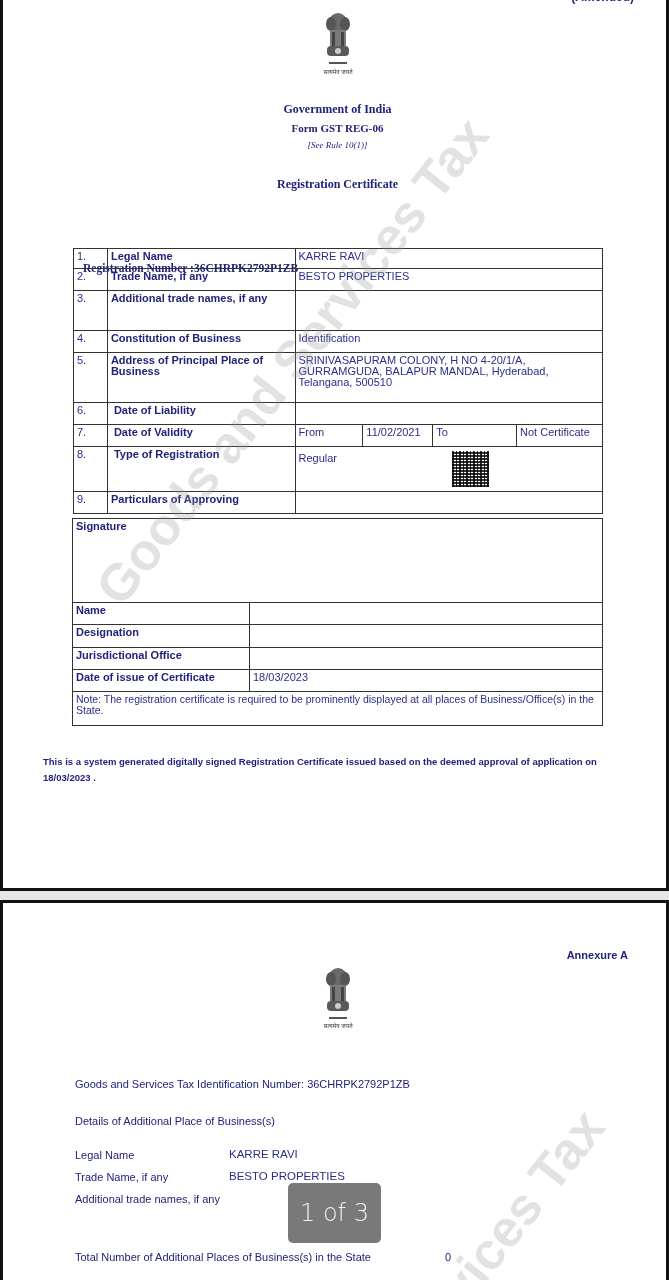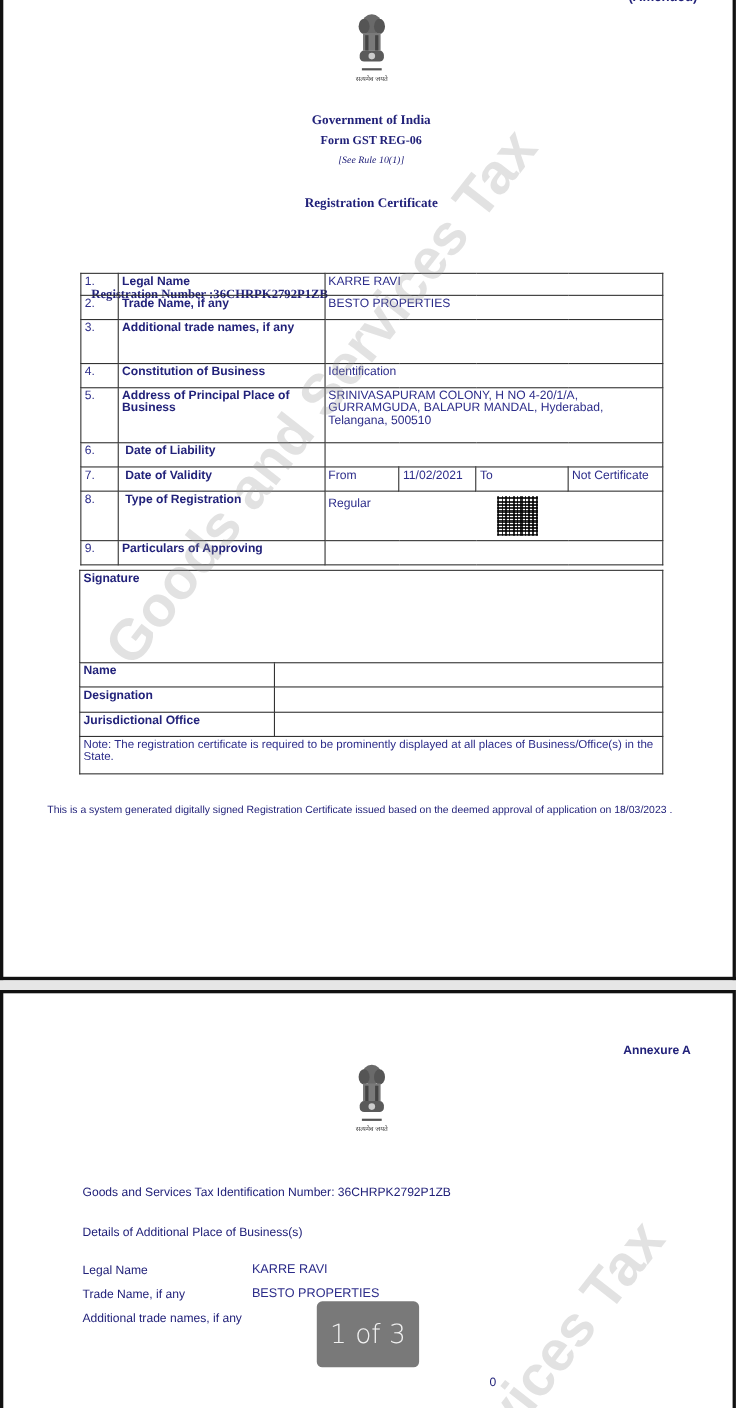--- a/index.html
+++ b/index.html
@@ -36,21 +36,21 @@
   .num { color: #2d2d8a; }
 
   .qr {
     display: inline-block; width: 37px; height: 36px;
     background:
       repeating-linear-gradient(90deg, #333 0 2px, #fff 2px 4px, #333 4px 5px, #fff 5px 7px),
       repeating-linear-gradient(0deg, #333 0 2px, #fff 2px 3px);
     background-blend-mode: multiply;
   }
 
-  .sys-note { position: absolute; left: 40px; top: 733px; width: 590px; font-size: 9.5px; font-weight: normal; line-height: 16px; color: #22227a; }
+  .sys-note { position: absolute; left: 40px; top: 758px; width: 590px; font-size: 9.5px; font-weight: bold; line-height: 16px; color: #22227a; }
 
   .p2 { position: absolute; font-size: 11px; font-weight: normal; color: #22227a; }
   .p2v { position: absolute; font-size: 11.5px; color: #2d2d8a; }
 
   .pager {
     position: absolute; left: 288px; top: 1183px; width: 93px; height: 60px;
     background: rgba(110,110,110,0.92); border-radius: 5px;
     color: #f2f2f2; font-size: 24px; text-align: center; line-height: 60px;
     font-family: "DejaVu Sans", sans-serif; font-weight: 300;
   }
@@ -163,20 +163,24 @@
       <td class="val"></td>
     </tr>
     <tr style="height:23px">
       <td class="lbl">Designation</td>
       <td class="val"></td>
     </tr>
     <tr style="height:22px">
       <td class="lbl">Jurisdictional Office</td>
       <td class="val"></td>
     </tr>
+    <tr style="height:22px">
+      <td class="lbl">Date of issue of Certificate</td>
+      <td class="val">18/03/2023</td>
+    </tr>
     <tr style="height:34px">
       <td class="val" colspan="2" style="font-size:10.5px;">Note: The registration certificate is required to be prominently displayed at all places of Business/Office(s) in the State.</td>
     </tr>
   </tbody>
     </table>
 
   <div class="sys-note">This is a system generated digitally signed Registration Certificate issued based on the deemed approval of application on 18/03/2023 .</div>
 
   <div class="watermark" style="left:128px;top:560px;">Goods and Services Tax</div>
 </div>
@@ -204,18 +208,19 @@
 
   <div class="p2" style="left:72px;top:246px;">Legal Name</div>
   <div class="p2v" style="left:226px;top:245px;">KARRE RAVI</div>
 
   <div class="p2" style="left:72px;top:268px;">Trade Name, if any</div>
   <div class="p2v" style="left:226px;top:267px;">BESTO PROPERTIES</div>
 
   <div class="p2" style="left:72px;top:290px;width:150px;line-height:12px;">Additional trade names, if any</div>
   <div class="p2v" style="left:226px;top:290px;"></div>
 
+  <div class="p2" style="left:72px;top:348px;">Total Number of Additional Places of Business(s) in the State</div>
   <div class="p2" style="left:442px;top:348px;">0</div>
 
   <div class="watermark" style="left:420px;top:420px;">Services Tax</div>
 </div>
 
 <div class="pager">1 of 3</div>
 
 </body></html>

